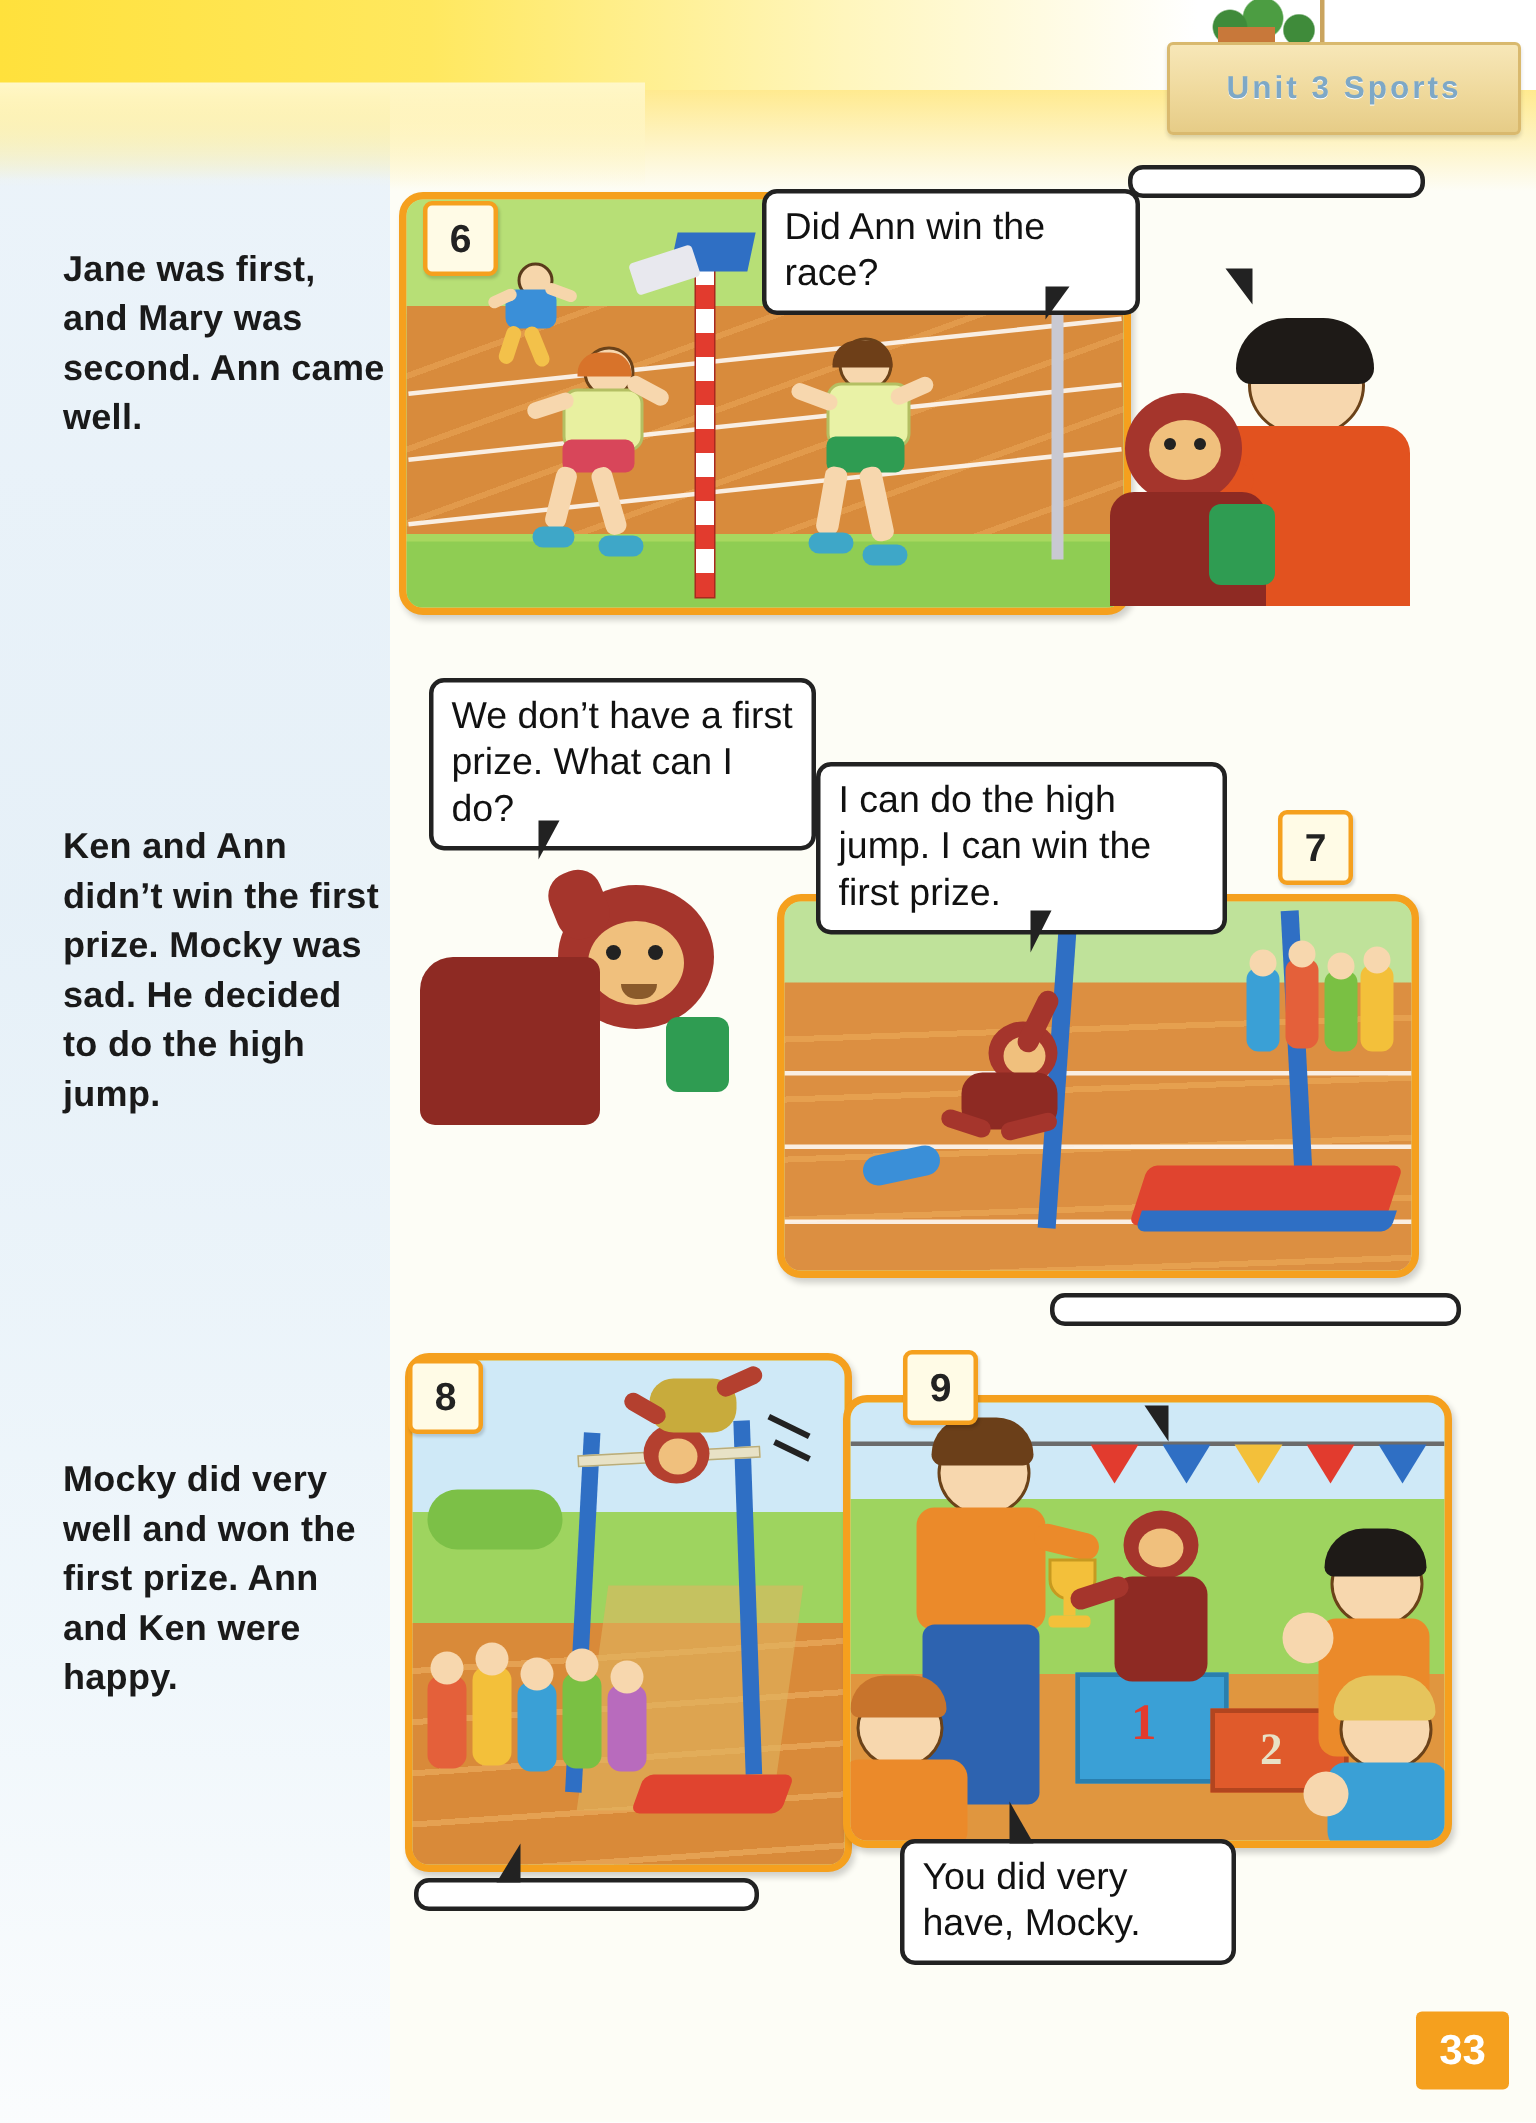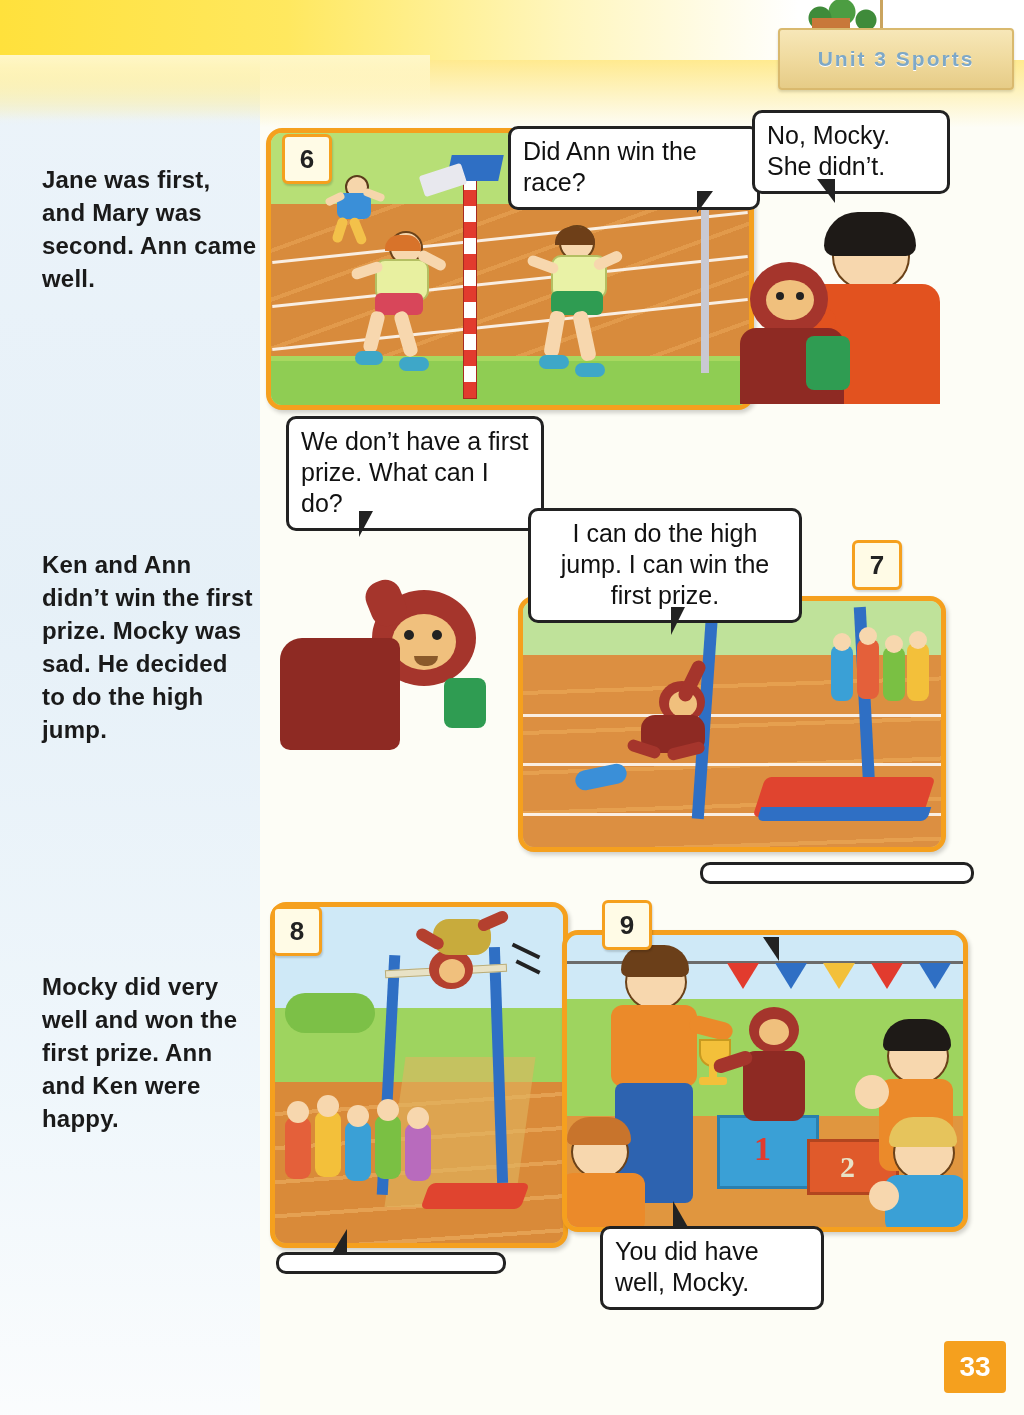--- a/index.html
+++ b/index.html
@@ -186,36 +186,35 @@
   <div style="position:absolute;left:0;top:110px;width:104px;height:76px;background:#8e2a23;border-radius:16px 16px 0 0;"></div>
   <div style="position:absolute;left:66px;top:118px;width:44px;height:54px;background:#2f9c52;border-radius:8px;"></div>
 </div>
 
 <div class="bubble" style="left:508px;top:126px;width:222px;">
   <span>Did Ann win the race?</span>
   <div class="tail" style="left:186px;top:62px;border-left:16px solid #222;border-bottom:22px solid transparent;"></div>
 </div>
 
 <div class="bubble" style="left:752px;top:110px;width:168px;">
-  <span>No, Mocky. She didn’t.</span>
   <div class="tail" style="left:62px;top:66px;border-right:18px solid #222;border-bottom:24px solid transparent;"></div>
 </div>
 
 <div style="position:absolute;left:280px;top:580px;width:230px;height:170px;z-index:5;">
   <div style="position:absolute;left:92px;top:10px;width:104px;height:96px;border-radius:50%;background:#a5352c;"></div>
   <div style="position:absolute;left:112px;top:34px;width:64px;height:56px;border-radius:50%;background:#f0c07d;"></div>
   <div style="position:absolute;left:124px;top:50px;width:10px;height:10px;border-radius:50%;background:#222;"></div>
   <div style="position:absolute;left:152px;top:50px;width:10px;height:10px;border-radius:50%;background:#222;"></div>
   <div style="position:absolute;left:134px;top:76px;width:24px;height:10px;border-radius:0 0 12px 12px;background:#8a5a2b;"></div>
   <div style="position:absolute;left:0;top:58px;width:120px;height:112px;background:#8e2a23;border-radius:22px 10px 10px 10px;"></div>
   <div style="position:absolute;left:88px;top:0;width:36px;height:46px;background:#a5352c;border-radius:16px;transform:rotate(-22deg);"></div>
   <div style="position:absolute;left:164px;top:98px;width:42px;height:50px;background:#2f9c52;border-radius:8px;"></div>
 </div>
 
-<div class="bubble" style="left:286px;top:416px;width:228px;">
+<div class="bubble" style="left:286px;top:452px;width:228px;">
   <span>We don’t have a first prize. What can I do?</span>
   <div class="tail" style="left:70px;top:92px;border-left:14px solid #222;border-bottom:26px solid transparent;"></div>
 </div>
 
 <div class="frame" style="left:518px;top:596px;width:418px;height:246px;">
   <div style="position:absolute;inset:0;background:linear-gradient(180deg,#bfe29a 0 22%,#e6a04f 22% 100%);"></div>
   <div style="position:absolute;left:0;top:22%;right:0;height:78%;background:repeating-linear-gradient(178deg,#dc8f41 0 36px,#e6a04f 36px 40px);"></div>
   <div class="lane-line" style="left:0;right:0;top:46%;"></div>
   <div class="lane-line" style="left:0;right:0;top:66%;"></div>
   <div class="lane-line" style="left:0;right:0;top:86%;"></div>
@@ -241,21 +240,21 @@
     <div style="position:absolute;left:50px;top:16px;width:28px;height:26px;border-radius:50%;background:#f0c07d;"></div>
     <div style="position:absolute;left:22px;top:40px;width:64px;height:38px;background:#8e2a23;border-radius:14px;"></div>
     <div style="position:absolute;left:66px;top:-16px;width:14px;height:44px;background:#a5352c;border-radius:8px;transform:rotate(26deg);"></div>
     <div style="position:absolute;left:8px;top:68px;width:34px;height:12px;background:#a5352c;border-radius:6px;transform:rotate(18deg);"></div>
     <div style="position:absolute;left:48px;top:70px;width:38px;height:12px;background:#a5352c;border-radius:6px;transform:rotate(-14deg);"></div>
   </div>
   <div style="position:absolute;left:52px;top:166px;width:52px;height:20px;background:#3a8fd8;border-radius:10px;transform:rotate(-12deg);"></div>
 </div>
 <div class="frame-num" style="left:852px;top:540px;">7</div>
 
-<div class="bubble" style="left:528px;top:508px;width:244px;text-align:center;">
+<div class="bubble" style="left:544px;top:508px;width:244px;">
   <span>I can do the high jump. I can win the first prize.</span>
   <div class="tail" style="left:140px;top:96px;border-left:14px solid #222;border-bottom:28px solid transparent;"></div>
 </div>
 
 <div class="frame" style="left:270px;top:902px;width:288px;height:336px;">
   <div style="position:absolute;inset:0;background:linear-gradient(180deg,#cfe9f7 0 30%,#9ed45f 30% 52%,#e0963f 52% 100%);"></div>
   <div style="position:absolute;left:0;top:52%;right:0;height:48%;background:repeating-linear-gradient(176deg,#d98a39 0 30px,#e5a152 30px 34px);"></div>
   <div style="position:absolute;left:120px;top:150px;width:130px;height:150px;background:#e0b661;transform:skewX(-8deg);opacity:.6;"></div>
 
   <div style="position:absolute;left:10px;top:86px;width:90px;height:40px;background:#7cc047;border-radius:20px;"></div>
@@ -355,19 +354,19 @@
 
 <div class="bubble" style="left:700px;top:862px;width:244px;">
   <div class="tail" style="left:60px;top:72px;border-right:16px solid #222;border-bottom:24px solid transparent;"></div>
 </div>
 
 <div class="bubble" style="left:276px;top:1252px;width:200px;">
   <div class="tail" style="left:52px;top:-26px;border-right:16px solid #222;border-top:26px solid transparent;"></div>
 </div>
 
 <div class="bubble" style="left:600px;top:1226px;width:194px;">
-  <span>You did have well, Mocky.</span>
+  <span>You did very have, Mocky.</span>
   <div class="tail" style="left:70px;top:-28px;border-left:16px solid #222;border-top:28px solid transparent;"></div>
 </div>
 
 <div class="page-num">
   <span>33</span>
 </div>
 
 </body></html>

